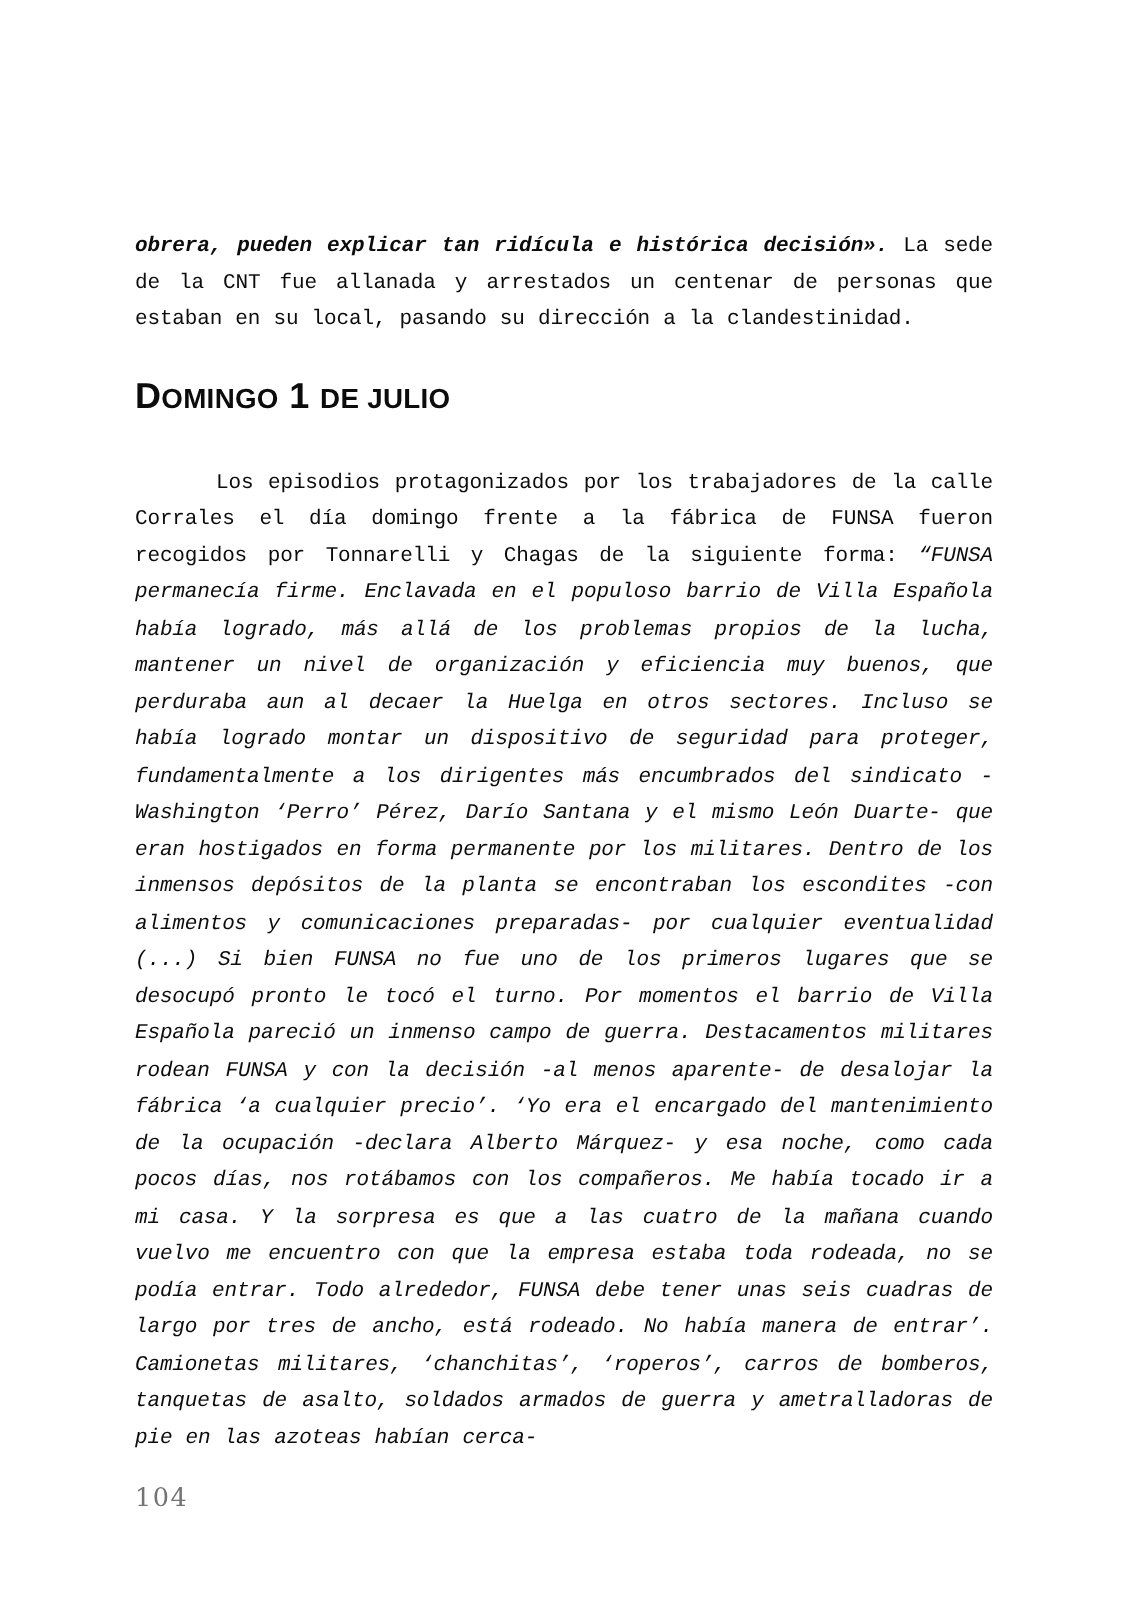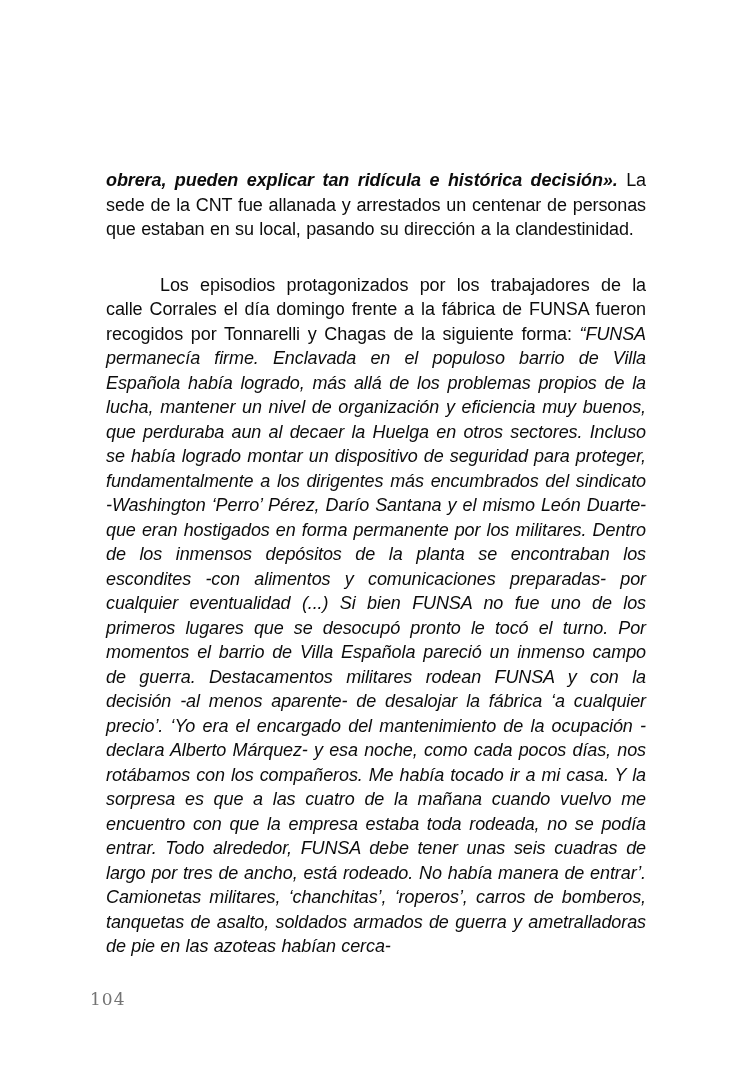--- a/index.html
+++ b/index.html
@@ -17,26 +17,27 @@
     font-family: "Liberation Sans", sans-serif;
     overflow: hidden;
   }
   .text-block {
     position: absolute;
     left: 90px;
     top: 152px;
     width: 572px;
   }
   .para {
-    margin: 16px;
-    font-size: 18px;
+    margin: 0;
+    font-size: 14px;
     line-height: 24.5px;
     text-align: justify;
     letter-spacing: -0.1px;
     word-spacing: 0.5px;
+    font-family: Liberation Mono, monospace;
   }
   .run-bold-italic {
     font-weight: 700;
     font-style: italic;
   }
   .run-italic {
     font-style: italic;
   }
   .heading {
     margin: 26px 0 0 0;
@@ -71,19 +72,20 @@
   }
 </style>
 </head>
 <body>
 
 <div class="page">
   <div class="text-block">
 
     <p class="para"><span class="run-bold-italic">obrera, pueden explicar tan ridícula e histórica decisión».</span><span> La sede de la CNT fue allanada y arrestados un centenar de personas que estaban en su local, pasando su dirección a la clandestinidad.</span></p>
 
+    <h2 class="heading"><span class="head-cap">D</span><span class="head-smallcap head-gap">omingo</span><span class="head-cap head-gap">1</span><span class="head-smallcap">de julio</span></h2>
 
     <p class="para body-paragraph"><span>Los episodios protagonizados por los trabajadores de la calle Corrales el día domingo frente a la fábrica de FUNSA fueron recogidos por Tonnarelli y Chagas de la siguiente forma: </span><span class="run-italic">“FUNSA permanecía firme. Enclavada en el populoso barrio de Villa Española había logrado, más allá de los problemas propios de la lucha, mantener un nivel de organización y eficiencia muy buenos, que perduraba aun al decaer la Huelga en otros sectores. Incluso se había logrado montar un dispositivo de seguridad para proteger, fundamentalmente a los dirigentes más encumbrados del sindicato -Washington ‘Perro’ Pérez, Darío Santana y el mismo León Duarte- que eran hostigados en forma permanente por los militares. Dentro de los inmensos depósitos de la planta se encontraban los escondites -con alimentos y comunicaciones preparadas- por cualquier eventualidad (...) Si bien FUNSA no fue uno de los primeros lugares que se desocupó pronto le tocó el turno. Por momentos el barrio de Villa Española pareció un inmenso campo de guerra. Destacamentos militares rodean FUNSA  y con la decisión -al menos aparente- de desalojar la fábrica ‘a cualquier precio’. ‘Yo era el encargado del mantenimiento de la ocupación -declara Alberto Márquez- y esa noche, como cada pocos días, nos rotábamos con los compañeros. Me había tocado ir a mi casa. Y la sorpresa es que a las cuatro de la mañana cuando vuelvo me encuentro con que la empresa estaba toda rodeada, no se podía entrar. Todo alrededor,  FUNSA debe tener unas seis cuadras de largo por tres de ancho, está rodeado. No había manera de entrar’.  Camionetas militares, ‘chanchitas’, ‘roperos’, carros de bomberos, tanquetas de asalto, soldados armados de guerra y ametralladoras de pie en las azoteas habían cerca-</span></p>
 
   </div>
 
   <div class="page-number">104</div>
 </div>
 
 </body></html>

